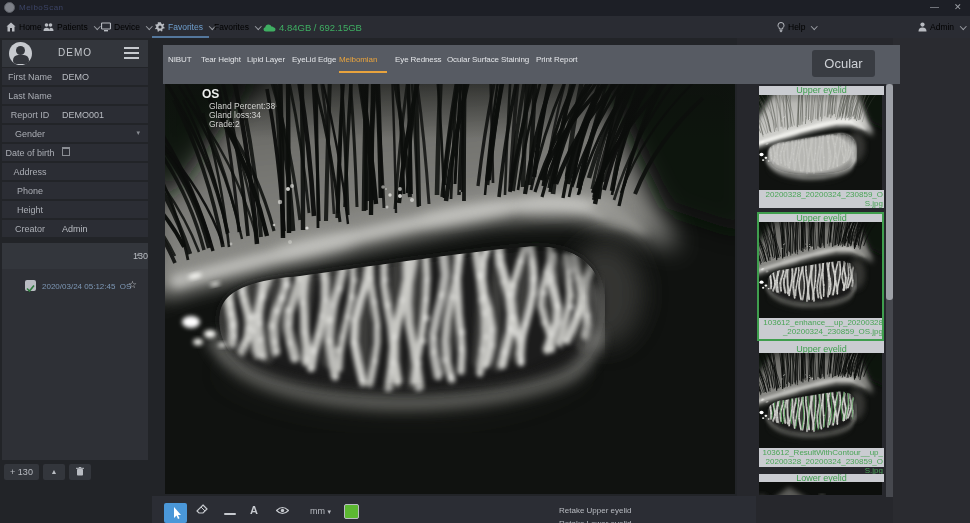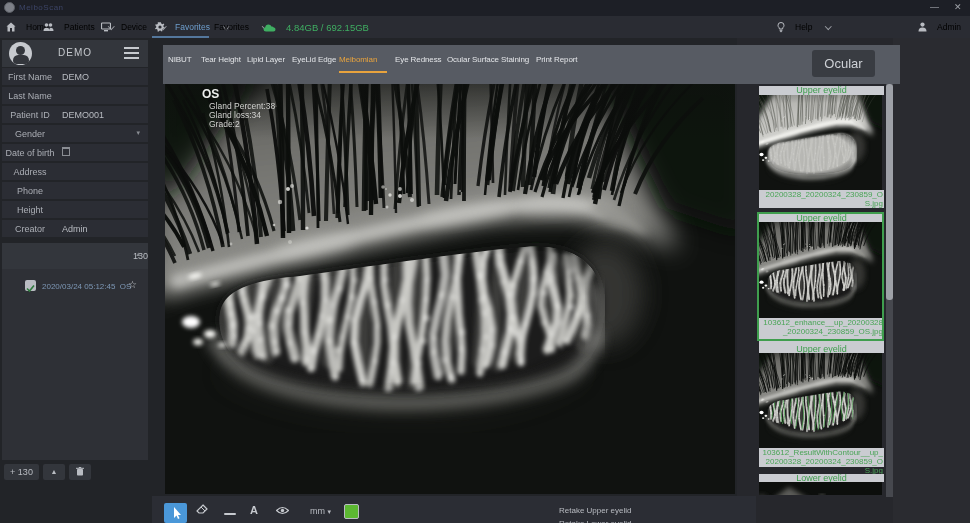--- a/index.html
+++ b/index.html
@@ -4,21 +4,21 @@
 html,body{width:970px;height:523px;overflow:hidden;background:#222428;font-family:"Liberation Sans",sans-serif}
 .abs{position:absolute}
 body{position:relative}
 
 #title{left:0;top:0;width:970px;height:16px;background:#1d1f26}
 #logo{left:4px;top:2px;width:11px;height:11px;border-radius:50%;background:#7d8088;border:1px solid #5a5d64}
 #brand{left:19px;top:3px;font-size:8px;color:#3c4466;letter-spacing:.5px}
 .winbtn{top:3px;color:#9fa2a8;font-size:9px;line-height:9px}
 
 #menu{left:0;top:16px;width:970px;height:22px;background:#2a2c33;color:#b9bcc2}
-.mi{position:absolute;top:21px;height:12px;display:flex;align-items:center;gap:10px;white-space:nowrap;font-size:8.5px}
+.mi{position:absolute;top:21px;height:12px;display:flex;align-items:center;gap:3px;white-space:nowrap;font-size:8.5px}
 .chv{display:inline-block;width:4.5px;height:4.5px;border-right:1.2px solid #9a9da3;border-bottom:1.2px solid #9a9da3;transform:rotate(45deg);margin-left:4px;margin-bottom:2px}
 #settingsline{left:152px;top:36px;width:57px;height:2px;background:#54779c}
 
 #sidebar{left:0;top:38px;width:150px;height:485px;background:#222428}
 #sbhead{left:2px;top:40px;width:146px;height:27px;background:#33363c}
 #avatar{left:9px;top:42px;width:23px;height:23px;border-radius:50%;background:#c7cacf}
 #avatar:before{content:"";position:absolute;left:7px;top:4px;width:9px;height:9px;border-radius:50%;background:#33363c}
 #avatar:after{content:"";position:absolute;left:3.5px;top:13px;width:16px;height:9px;border-radius:8px 8px 6px 6px;background:#33363c}
 #demo{left:40px;top:47px;width:70px;text-align:center;color:#c6c9ce;font-size:10px;letter-spacing:1px}
 .hamb{left:124px;width:15px;height:2.2px;background:#c6c9ce}
@@ -121,21 +121,21 @@
 <div class="abs hamb" style="top:52px"></div>
 <div class="abs hamb" style="top:57px"></div>
 <div class="abs frow" style="top:68px">
     <span class="flabel">First Name</span>
     <span class="fval">DEMO</span>
   </div>
 <div class="abs frow" style="top:87px">
     <span class="flabel">Last Name</span>
   </div>
 <div class="abs frow" style="top:106px">
-    <span class="flabel">Patient ID</span>
+    <span class="flabel">Report ID</span>
     <span class="fval">DEMO001</span>
   </div>
 <div class="abs frow" style="top:125px">
     <span class="flabel">Gender</span>
     <span style="position:absolute;right:8px;top:4px;font-size:7px;color:#8a8d93">▾</span>
   </div>
 <div class="abs frow" style="top:144px">
     <span class="flabel">Date of birth</span>
     <span style="position:absolute;left:60px;top:3px;width:8px;height:9px;border:1px solid #8a8d93;border-top:2.5px solid #8a8d93"></span>
   </div>

